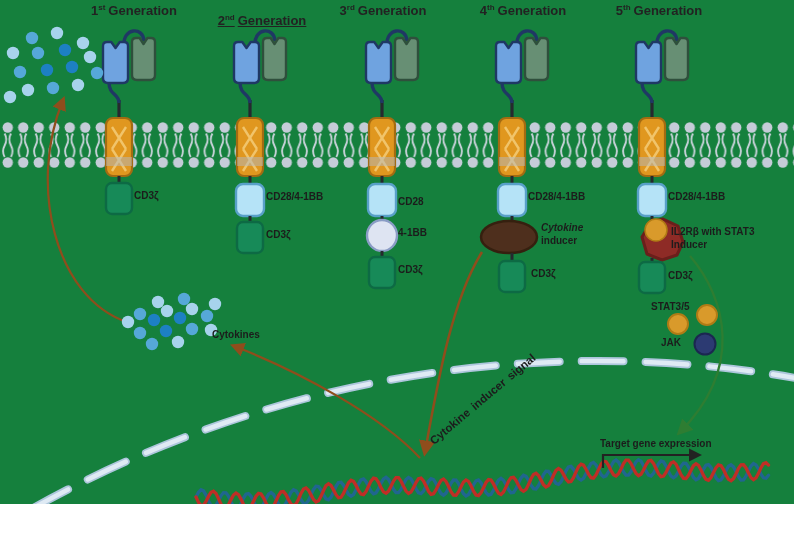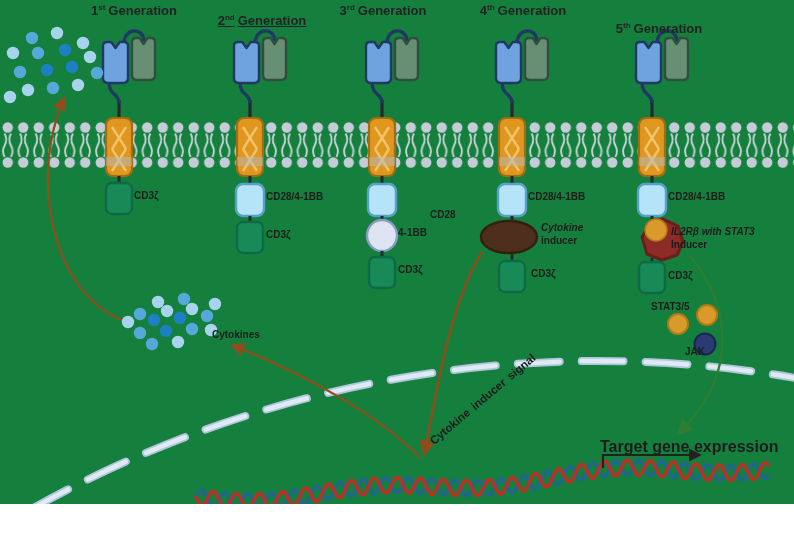--- a/index.html
+++ b/index.html
@@ -4,21 +4,21 @@
 <style>
   html,body{margin:0;padding:0;background:#ffffff;}
   .canvas{position:relative;width:794px;height:504px;background:#15803d;overflow:hidden;
           font-family:"Liberation Sans",sans-serif;}
   svg{position:absolute;left:0;top:0;}
   .lbl{position:absolute;font-weight:bold;font-size:10px;color:#1c1c1c;white-space:nowrap;line-height:1.15;}
   .hdr{position:absolute;width:130px;text-align:center;font-weight:bold;font-size:13px;color:#222;white-space:nowrap;}
   .hdr sup{font-size:8px;vertical-align:super;}
   .hdr .word{margin-left:3px;}
   .rot{transform:rotate(-40deg);transform-origin:center center;width:172px;text-align:center;font-size:11.5px;word-spacing:2px;}
-  .big{font-size:16px;}
+  .big{font-size:10px;}
 </style>
 </head>
 <body>
 
 <div class="canvas">
 
   <svg id="scene" width="794" height="535" viewBox="0 0 794 535">
       <defs>
         <marker id="mBrown" viewBox="0 0 10 10" refX="7" refY="5" markerWidth="6.5" markerHeight="6.5" orient="auto">
           <path d="M0,0 L10,5 L0,10 z" fill="#8f4d1c"></path>
@@ -163,34 +163,34 @@
         <circle cx="678" cy="324" r="10" fill="#d99a2b" stroke="#b07b15" stroke-width="2"></circle>
         <circle cx="707" cy="315" r="10" fill="#d99a2b" stroke="#b07b15" stroke-width="2"></circle>
         <circle cx="705" cy="344" r="10.5" fill="#2c3a72" stroke="#1b2750" stroke-width="2"></circle>
       </g>
     </svg>
 
   <div class="hdr" style="left:69px;top:3px;"><span>1</span><sup>st</sup><span class="word">Generation</span></div>
   <div class="hdr" style="left:197px;top:13px;text-decoration:underline;"><span>2</span><sup>nd</sup><span class="word">Generation</span></div>
   <div class="hdr" style="left:318px;top:3px;"><span>3</span><sup>rd</sup><span class="word">Generation</span></div>
   <div class="hdr" style="left:458px;top:3px;"><span>4</span><sup>th</sup><span class="word">Generation</span></div>
-  <div class="hdr" style="left:594px;top:21px;"><span>5</span><sup>th</sup><span class="word">Generation</span></div>
+  <div class="hdr" style="left:594px;top:3px;"><span>5</span><sup>th</sup><span class="word">Generation</span></div>
 
   <div class="lbl" style="left:134px;top:190px;">CD3ζ</div>
   <div class="lbl" style="left:266px;top:191px;">CD28/4-1BB</div>
   <div class="lbl" style="left:266px;top:229px;">CD3ζ</div>
-  <div class="lbl" style="left:398px;top:209px;margin-left:32px;">CD28</div>
+  <div class="lbl" style="left:398px;top:196px;">CD28</div>
   <div class="lbl" style="left:398px;top:227px;">4-1BB</div>
   <div class="lbl" style="left:398px;top:264px;">CD3ζ</div>
   <div class="lbl" style="left:528px;top:191px;">CD28/4-1BB</div>
   <div class="lbl" style="left:541px;top:222px;font-style:italic;">Cytokine</div>
   <div class="lbl" style="left:541px;top:235px;">inducer</div>
   <div class="lbl" style="left:531px;top:268px;">CD3ζ</div>
   <div class="lbl" style="left:668px;top:191px;">CD28/4-1BB</div>
-  <div class="lbl" style="left:671px;top:226px;font-style:italic;">IL2Rβ with STAT3</div>
+  <div class="lbl" style="left:671px;top:226px;">IL2Rβ with STAT3</div>
   <div class="lbl" style="left:671px;top:239px;">Inducer</div>
   <div class="lbl" style="left:668px;top:270px;">CD3ζ</div>
   <div class="lbl" style="left:651px;top:301px;">STAT3/5</div>
-  <div class="lbl" style="left:661px;top:346px;margin-left:24px;">JAK</div>
+  <div class="lbl" style="left:661px;top:337px;">JAK</div>
   <div class="lbl" style="left:212px;top:321px;margin-top:8px;">Cytokines</div>
   <div class="lbl big" style="left:600px;top:438px;">Target gene expression</div>
   <div class="lbl rot" style="left:397px;top:393px;">Cytokine inducer signal</div>
 </div>
 
 </body></html>

